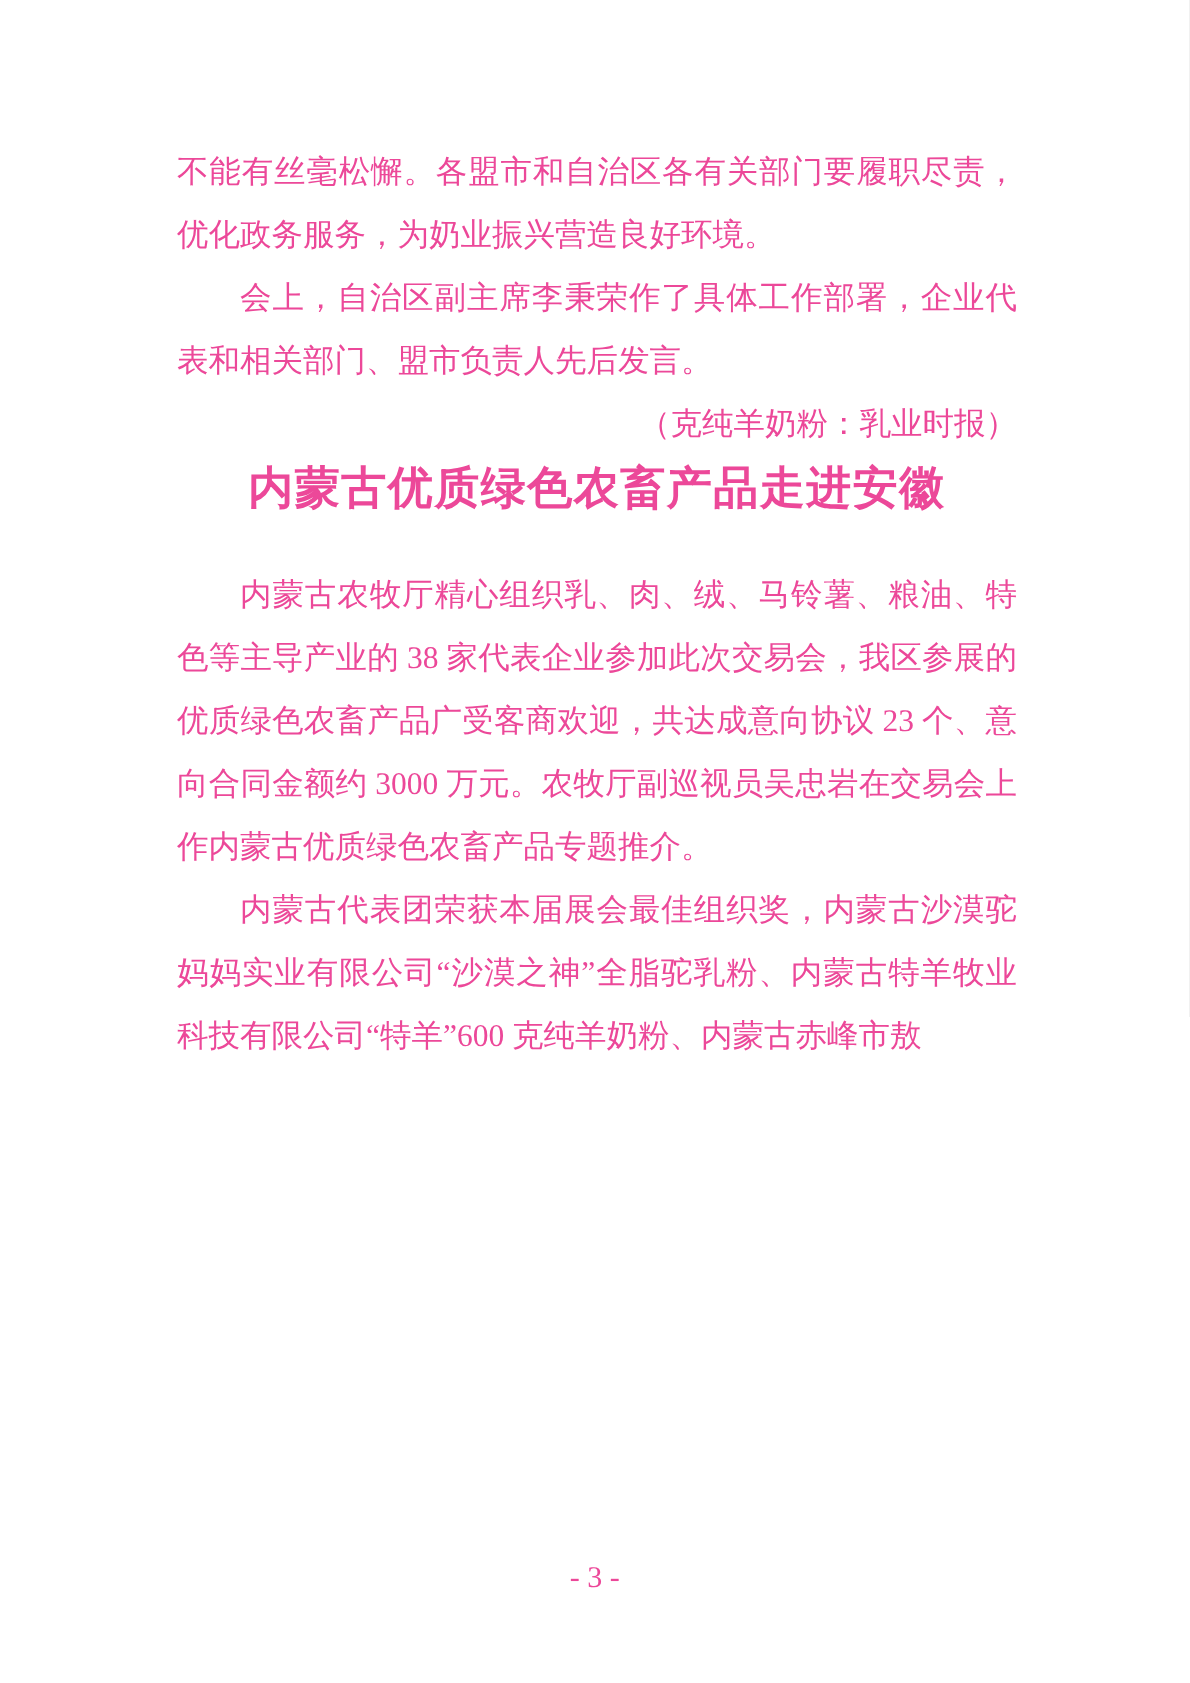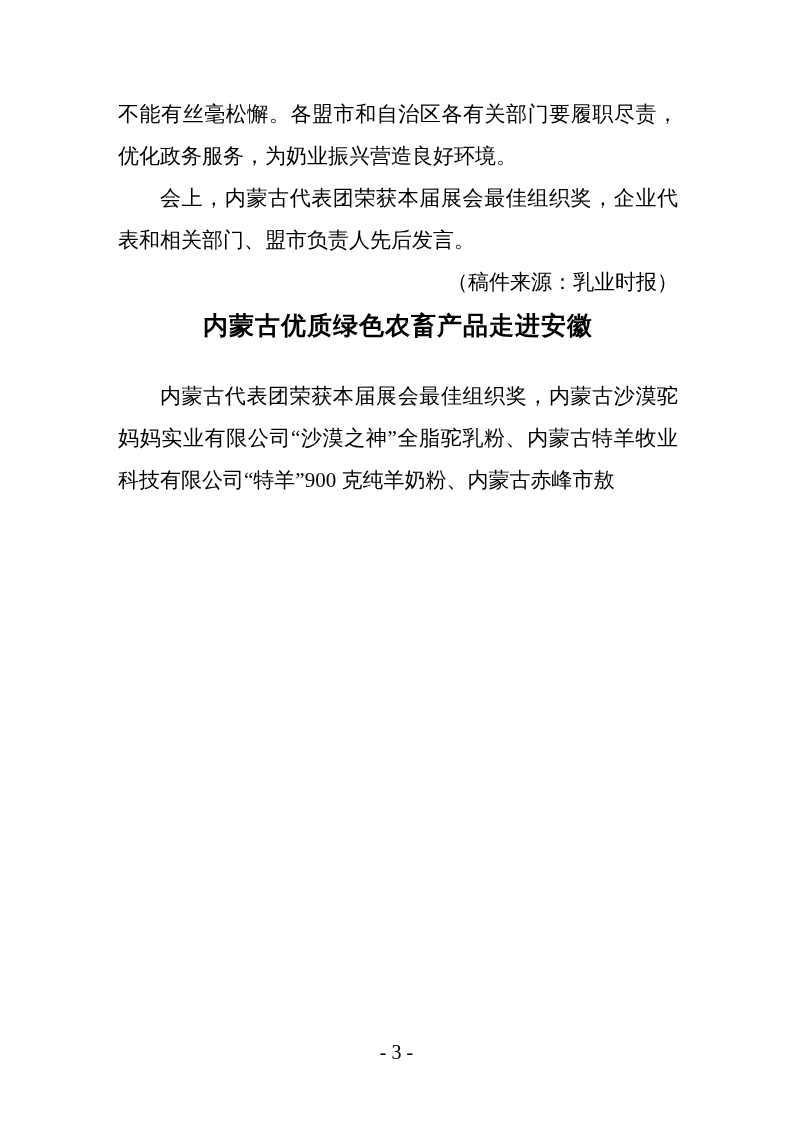--- a/index.html
+++ b/index.html
@@ -8,21 +8,21 @@
     background: #e8e8e8;
   }
   .page {
     position: relative;
     width: 793px;
     height: 1122px;
     margin: 0 auto;
     background: #ffffff;
     overflow: hidden;
     font-family: "Liberation Serif", "DejaVu Serif", serif;
-    color: #000000;
+    color: #ec4899;
   }
   .content {
     position: absolute;
     left: 118px;
     top: 93px;
     width: 560px;
   }
   .para {
     margin: 0;
     font-size: 21px;
@@ -35,21 +35,21 @@
     text-indent: 2em;
   }
   .source-line {
     margin: 0;
     font-size: 21px;
     line-height: 42px;
     text-align: right;
   }
   .article-title {
     margin: 0 0 26px 0;
-    font-size: 25px;
+    font-size: 30px;
     line-height: 46px;
     font-weight: 700;
     text-align: center;
     letter-spacing: 1px;
   }
   .footer {
     position: absolute;
     left: 0;
     right: 0;
     top: 1038px;
@@ -59,27 +59,28 @@
   }
 </style>
 </head>
 <body>
 
 <div class="page">
   <div class="content">
 
     <p class="para">不能有丝毫松懈。各盟市和自治区各有关部门要履职尽责，优化政务服务，为奶业振兴营造良好环境。</p>
 
-    <p class="para indent">会上，内蒙古代表团荣获本届展会最佳组织奖，企业代表和相关部门、盟市负责人先后发言。</p>
+    <p class="para indent">会上，自治区副主席李秉荣作了具体工作部署，企业代表和相关部门、盟市负责人先后发言。</p>
 
-    <p class="source-line">（稿件来源：乳业时报）</p>
+    <p class="source-line">（克纯羊奶粉：乳业时报）</p>
 
     <h1 class="article-title">内蒙古优质绿色农畜产品走进安徽</h1>
 
 
 
+    <p class="para indent">内蒙古农牧厅精心组织乳、肉、绒、马铃薯、粮油、特色等主导产业的 38 家代表企业参加此次交易会，我区参展的优质绿色农畜产品广受客商欢迎，共达成意向协议 23 个、意向合同金额约 3000 万元。农牧厅副巡视员吴忠岩在交易会上作内蒙古优质绿色农畜产品专题推介。</p>
 
-    <p class="para indent">内蒙古代表团荣获本届展会最佳组织奖，内蒙古沙漠驼妈妈实业有限公司“沙漠之神”全脂驼乳粉、内蒙古特羊牧业科技有限公司“特羊”900 克纯羊奶粉、内蒙古赤峰市敖</p>
+    <p class="para indent">内蒙古代表团荣获本届展会最佳组织奖，内蒙古沙漠驼妈妈实业有限公司“沙漠之神”全脂驼乳粉、内蒙古特羊牧业科技有限公司“特羊”600 克纯羊奶粉、内蒙古赤峰市敖</p>
 
   </div>
 
   <div class="footer">- 3 -</div>
 </div>
 
 </body></html>

